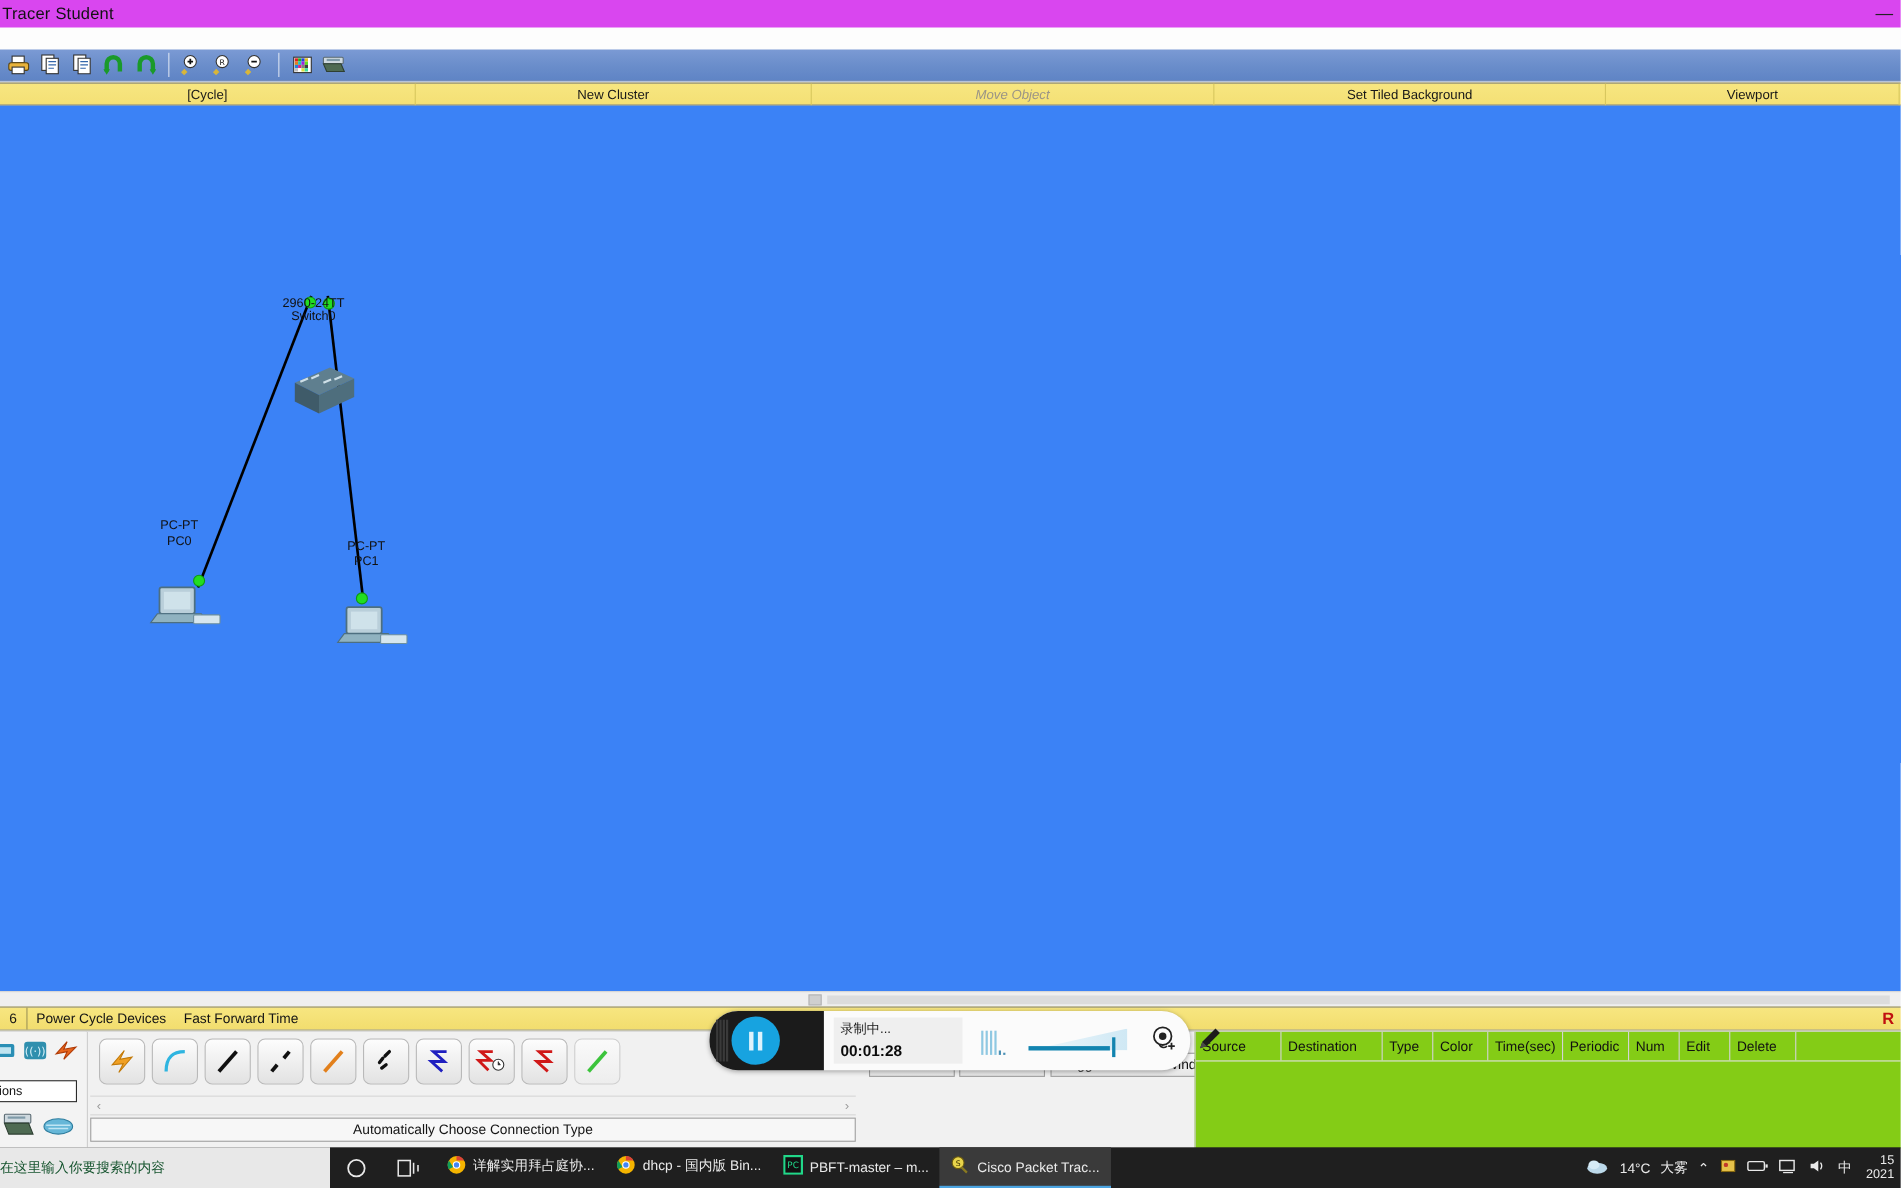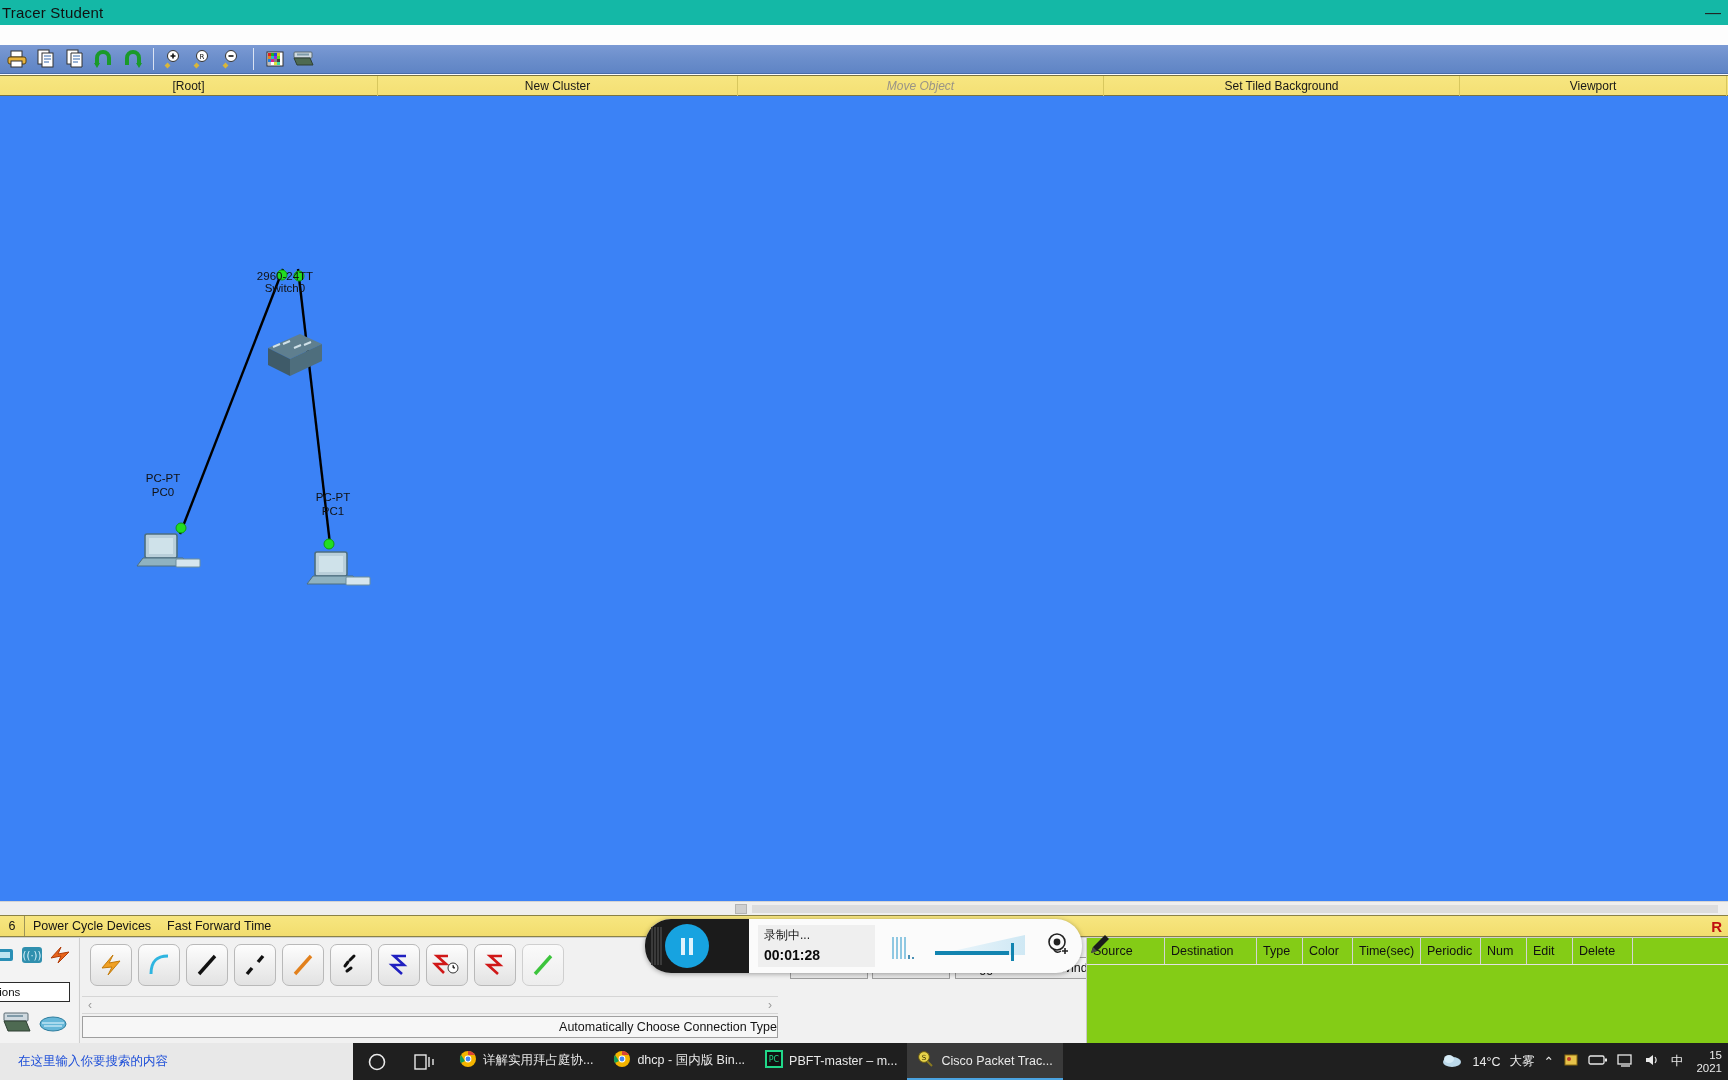--- a/index.html
+++ b/index.html
@@ -7,21 +7,21 @@
     width: 1728px; height: 1080px;
     overflow: hidden;
     font-family: "Liberation Sans", sans-serif;
     background: #ffffff;
   }
   #app { position: relative; width: 1728px; height: 1080px; background:#fdfdfd; }
 
   
   .titlebar {
     position:absolute; left:0; top:0; width:1728px; height:25px;
-    background:#14b8a6; display:flex; align-items:center;
+    background:#d946ef; display:flex; align-items:center;
   }
   .titlebar .ttl { font-size:15px; color:#111; padding-left:2px; letter-spacing:.2px; }
   .titlebar .wbtns { margin-left:auto; display:flex; align-items:center; height:25px; }
   .wbtn { width:30px; height:25px; display:flex; align-items:center; justify-content:center;
           font-size:16px; color:#222; }
 
   
   .menubar {
     position:absolute; left:0; top:25px; width:1728px; height:20px;
     background:#ffffff; display:flex; align-items:center; gap:0px;
@@ -114,21 +114,21 @@
   .conn-btn.sel { border:1px solid #cfcfcf; background:linear-gradient(180deg,#fafafa 0%,#ededed 100%); }
   .scroll-row {
     position:absolute; left:2px; top:58px; width:696px; height:18px;
     border-top:1px solid #d6d6d6; border-bottom:1px solid #d6d6d6;
     display:flex; align-items:center; justify-content:space-between;
     padding:0 6px; font-size:12px; color:#9a9a9a;
   }
   .conn-caption {
     position:absolute; left:2px; top:78px; width:696px; height:22px;
     border:1px solid #9f9f9f; background:#f7f7f7;
-    font-size:12.5px; color:#141414; text-align:right; line-height:20px;
+    font-size:12.5px; color:#141414; text-align:center; line-height:20px;
   }
 
   .pdu-btns { position:absolute; left:790px; top:14px; }
   .pbtn {
     display:inline-block; height:22px; line-height:20px; text-align:center;
     background:linear-gradient(180deg,#fafafa 0%,#e6e6e6 100%);
     border:1px solid #9e9e9e; font-size:12.5px; color:#111; padding:0 6px;
   }
   .pbtn.wide { width:160px; margin-top:5px; }
   .pbtn.half { width:78px; }
@@ -174,22 +174,22 @@
   .rec-slider .knob { position:absolute; left:76px; top:8px; width:3px; height:18px; background:#1284b0; }
   .rec-cam { position:absolute; left:400px; top:13px; width:28px; height:28px; }
   .rec-pen { position:absolute; left:440px; top:12px; width:28px; height:28px; }
 
   
   .taskbar {
     position:absolute; left:0; top:1043px; width:1728px; height:37px;
     background:#1f1f1f; display:flex; align-items:center;
   }
   .tb-search {
-    width:353px; height:37px; background:#e8e8e8; color:#1d4ed8; font-size:12.5px;
-    display:flex; align-items:center; padding-left:18px; overflow:hidden; white-space:nowrap;
+    width:300px; height:37px; background:#e8e8e8; color:#14532d; font-size:12.5px;
+    display:flex; align-items:center; padding-left:0; overflow:hidden; white-space:nowrap;
   }
   .tb-icon { width:48px; height:37px; display:flex; align-items:center; justify-content:center; }
   .tb-task {
     height:37px; display:flex; align-items:center; gap:6px; padding:0 10px;
     color:#e9e9e9; font-size:12.5px; max-width:160px; overflow:hidden; white-space:nowrap;
     border-bottom:2px solid transparent;
   }
   .tb-task.active { background:#3a3a3a; border-bottom:2px solid #4aa3e0; }
   .tb-task .txt { overflow:hidden; text-overflow:ellipsis; }
   .tray { margin-left:auto; display:flex; align-items:center; gap:9px; padding-right:6px;
@@ -292,21 +292,21 @@
     <div class="tb-btn">
       <svg width="24" height="20" viewBox="0 0 24 20">
         <rect x="2" y="3" width="18" height="6" rx="1" fill="#cfd9df" stroke="#5a6a72"></rect>
         <path d="M2 9l3 7h16l-3-7z" fill="#4e6a52" stroke="#2e3f32"></path>
         <rect x="5" y="4.5" width="12" height="2" fill="#7f9aa8"></rect>
       </svg>
     </div>
   </div>
 
   <div class="clusterbar">
-    <div class="cl-cell" style="width:378px">[Root]</div>
+    <div class="cl-cell" style="width:378px">[Cycle]</div>
     <div class="cl-cell" style="width:360px">New Cluster</div>
     <div class="cl-cell dim" style="width:366px">Move Object</div>
     <div class="cl-cell" style="width:356px">Set Tiled Background</div>
     <div class="cl-cell" style="width:267px">Viewport</div>
   </div>
 
   <div class="workspace">
     <svg class="topo" viewBox="0 0 1728 805">
 
       <line x1="283" y1="173" x2="180" y2="438" stroke="#000" stroke-width="2.4"></line>

